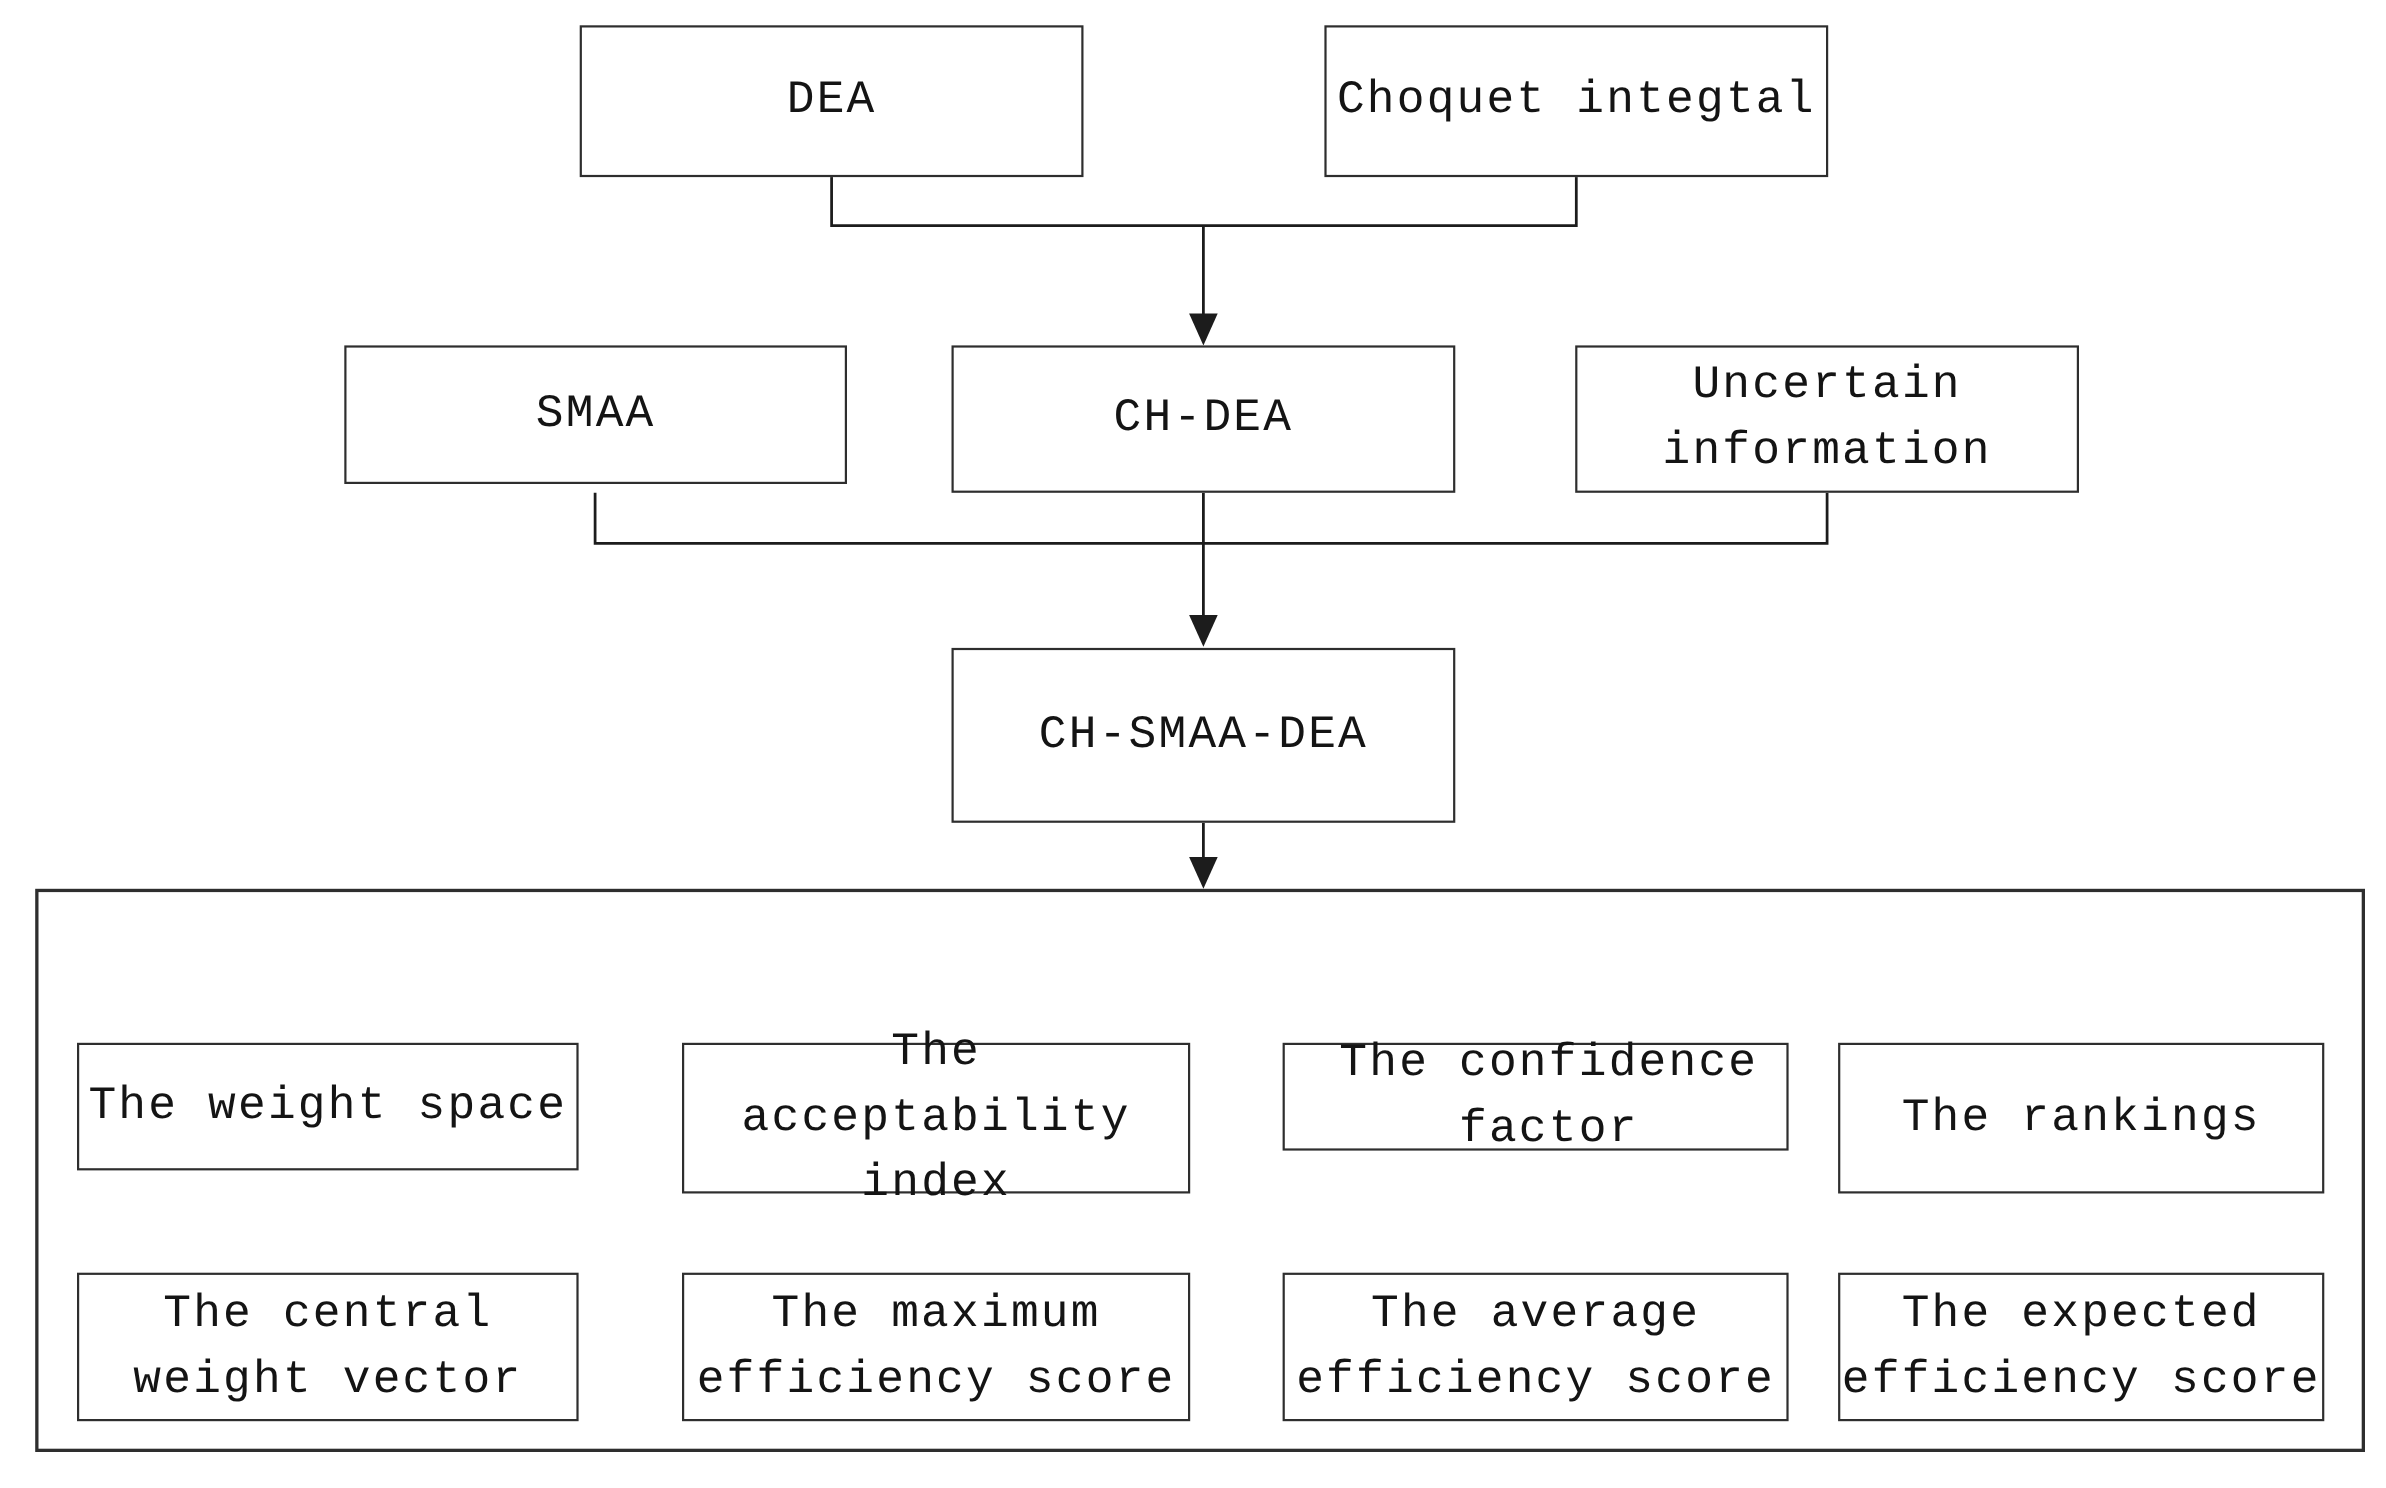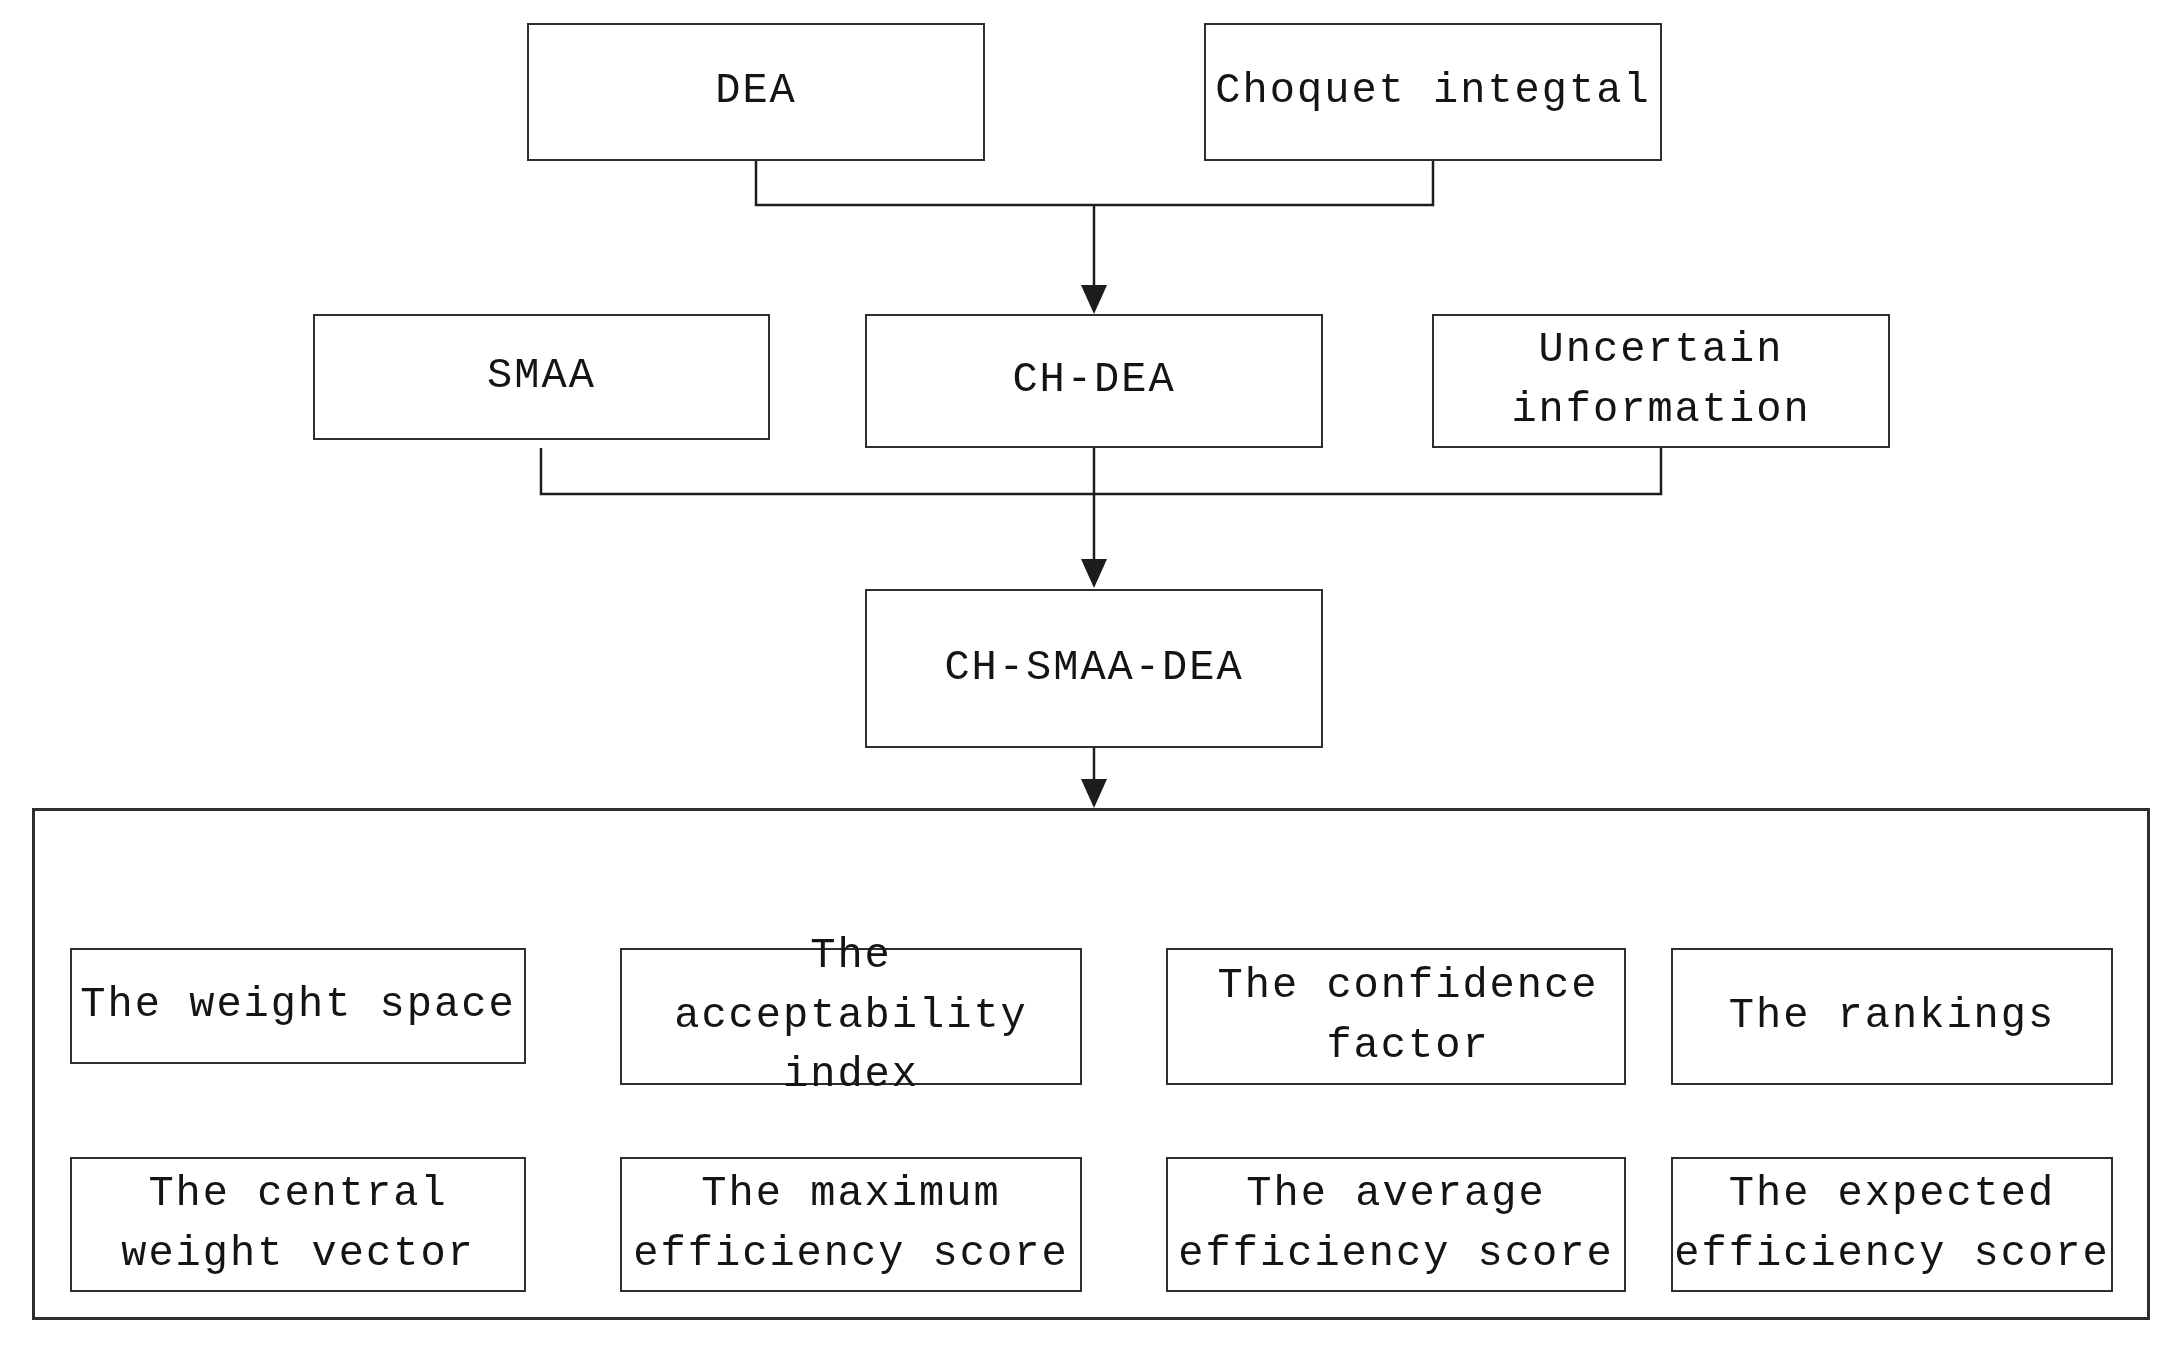--- a/index.html
+++ b/index.html
@@ -79,21 +79,21 @@
     <span>CH-SMAA-DEA</span>
   </div>
 
   <div class="node" style="left:70px;top:948px;width:456px;height:116px;">
     <span>The weight space</span>
   </div>
   <div class="node" style="left:620px;top:948px;width:462px;height:137px;">
     <span>The acceptability
 index</span>
   </div>
-  <div class="node" style="left:1166px;top:948px;width:460px;height:137px;padding-left:24px;">
+  <div class="node" style="left:1166px;top:948px;width:460px;height:98px;padding-left:24px;">
     <span>The confidence
 factor</span>
   </div>
   <div class="node" style="left:1671px;top:948px;width:442px;height:137px;">
     <span>The rankings</span>
   </div>
 
   <div class="node" style="left:70px;top:1157px;width:456px;height:135px;">
     <span>The central
 weight vector</span>

